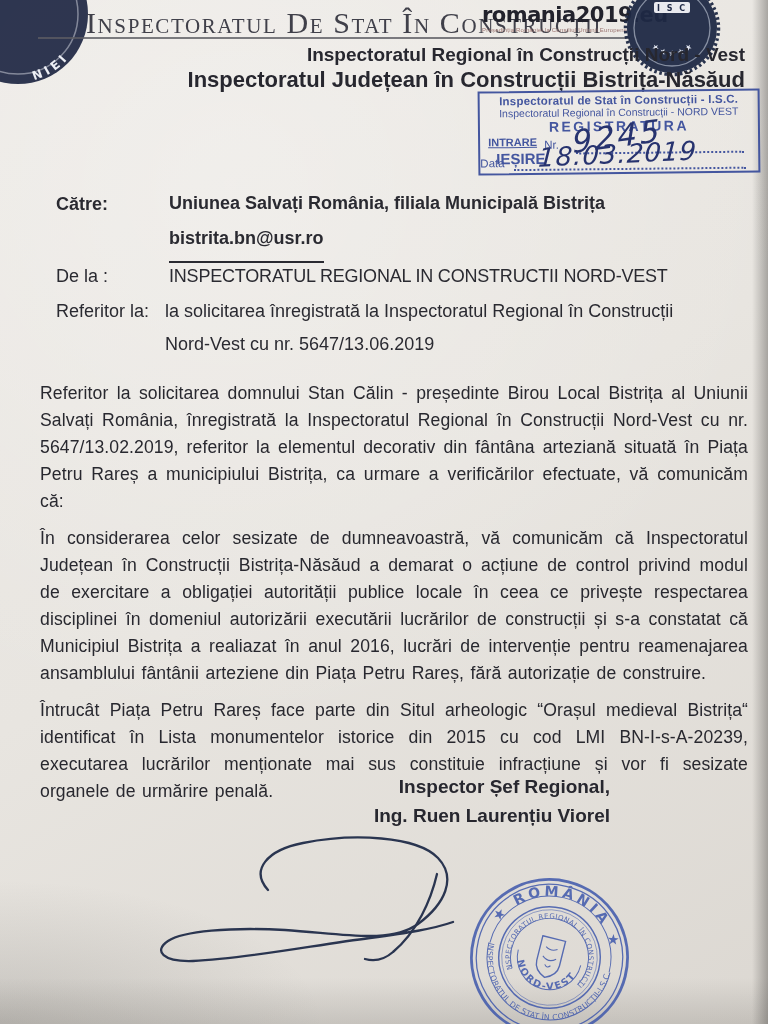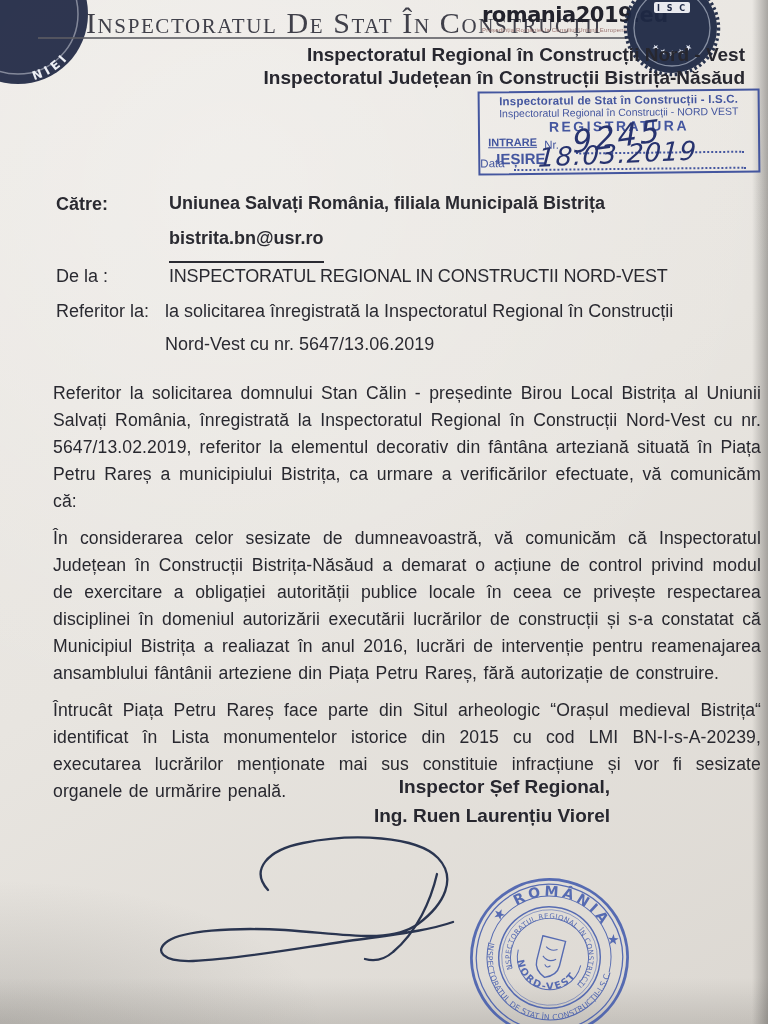--- a/index.html
+++ b/index.html
@@ -17,21 +17,21 @@
   
   .org-title{left:86px;top:6px;font-family:"Liberation Serif",serif;font-variant-caps:small-caps;
     font-size:30px;letter-spacing:1.6px;color:#40404a;white-space:nowrap;}
   .title-rule{left:38px;top:37px;width:592px;height:2px;background:#5c5c63;opacity:.8;}
   .ro2019{left:482px;top:5px;width:170px;line-height:1;}
   .ro2019 .logo{font-family:"DejaVu Sans",sans-serif;font-weight:bold;font-size:21px;
     letter-spacing:-0.5px;color:#22222c;display:block;}
   .ro2019 .tag{display:block;font-size:6px;color:#9b7470;margin-top:1px;letter-spacing:.2px;
     filter:blur(.3px);white-space:nowrap;}
   .sub1{right:23px;top:44px;font-weight:bold;font-size:19px;color:#27272f;white-space:nowrap;}
-  .sub2{right:23px;top:67px;font-weight:bold;font-size:19px;color:#27272f;white-space:nowrap;}
+  .sub2{right:23px;top:67px;font-weight:bold;font-size:22px;color:#27272f;white-space:nowrap;}
   
   .stampbox{left:478px;top:90px;width:278px;height:80px;border:2.5px solid #44569f;
     color:#44569f;transform:rotate(-.6deg);background:rgba(255,255,255,.06);}
   .stampbox>div{position:absolute;white-space:nowrap;}
   .sb1{top:2px;left:0;width:100%;text-align:center;font-size:11.5px;font-weight:bold;letter-spacing:.2px;}
   .sb2{top:14px;left:0;width:100%;text-align:center;font-size:10.5px;}
   .sb3{top:26px;left:0;width:100%;text-align:center;font-size:14px;font-weight:bold;letter-spacing:2.5px;}
   .sb-intrare{top:43px;left:8px;font-size:11px;font-weight:bold;text-decoration:underline;}
   .sb-iesire{top:57px;left:16px;font-size:15px;font-weight:bold;}
   .sb-nr{top:46px;left:64px;font-size:11.5px;}
@@ -46,21 +46,21 @@
   .b{font-weight:bold;margin-top:8px;}
   .to-lbl{left:56px;top:186px;}
   .to-val{left:169px;top:185px;}
   .to-email{left:169px;top:220px;border-bottom:2px solid #2a2a31;padding-bottom:12px;}
   .from-lbl{left:56px;top:266px;}
   .from-val{left:169px;top:266px;letter-spacing:-.2px;}
   .ref-lbl{left:56px;top:301px;}
   .ref-1{left:165px;top:301px;}
   .ref-2{left:165px;top:334px;}
   
-  .bodytext{left:40px;top:380px;width:708px;margin-left:13px;}
+  .bodytext{left:40px;top:380px;width:708px;}
   .bodytext p{margin:0 0 10px 0;text-align:justify;font-size:17.6px;line-height:27px;color:#28282f;
     letter-spacing:.1px;word-spacing:1.5px;}
   
   .sigblock{left:180px;top:772px;width:430px;text-align:right;font-weight:bold;
     font-size:19px;line-height:29px;color:#27272f;}
   .sig-svg{left:135px;top:828px;}
   
   .stamp-svg{left:452px;top:860px;opacity:.85;}
   .stamp-svg text{font-family:"DejaVu Sans",sans-serif;fill:#3f58ac;}
   .seal-left{left:-62px;top:-64px;}

